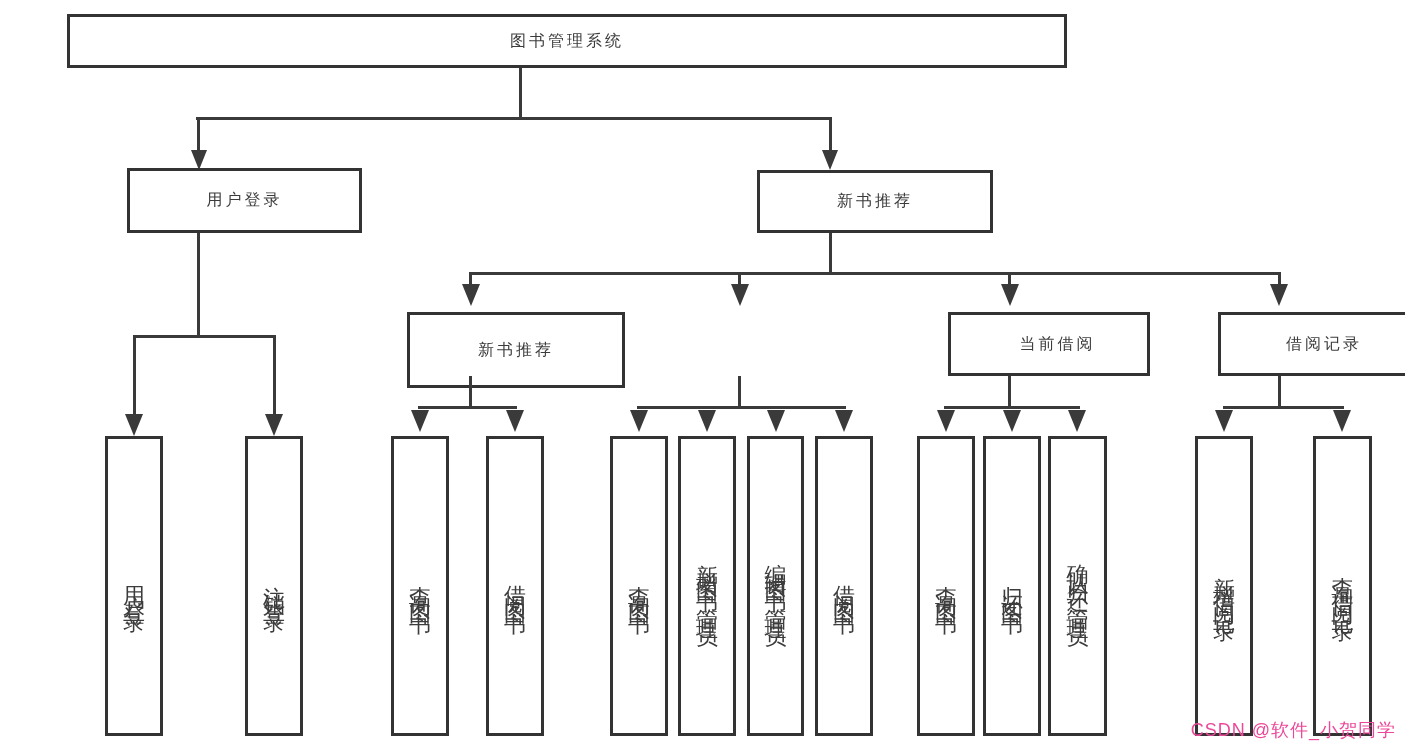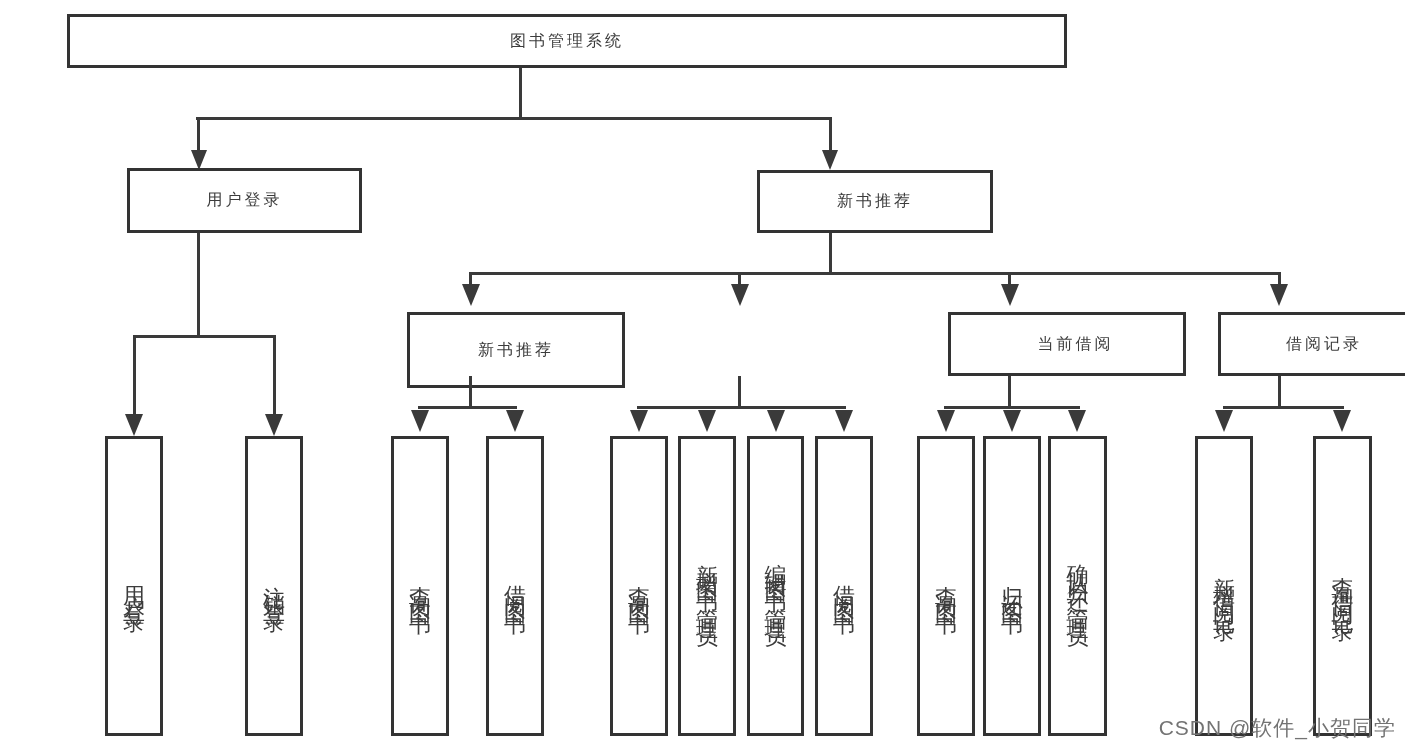--- a/index.html
+++ b/index.html
@@ -39,22 +39,22 @@
     border-top:22px solid #3a3a3a;
   }
   .arrow.sm {
     border-left-width:8px;
     border-right-width:8px;
     border-top-width:20px;
   }
   .watermark {
     position:absolute;
     right:9px; bottom:5px;
-    font-size:21px;
-    color:#737373;
+    font-size:18px;
+    color:#ec4899;
     letter-spacing:1px;
   }
 </style>
 </head>
 <body>
 
 <div class="stage">
 
   <div class="box h" style="left:22px; top:14px; width:1000px; height:54px;">
     <span>图书管理系统</span>
@@ -88,21 +88,21 @@
   <div class="vline" style="left:738px; top:272px; height:13px;"></div>
   <div class="arrow" style="left:731px; top:284px;"></div>
   <div class="vline" style="left:1008px; top:272px; height:13px;"></div>
   <div class="arrow" style="left:1001px; top:284px;"></div>
   <div class="vline" style="left:1278px; top:272px; height:13px;"></div>
   <div class="arrow" style="left:1270px; top:284px;"></div>
 
   <div class="box h" style="left:362px; top:312px; width:218px; height:76px;">
     <span>新书推荐</span>
   </div>
-  <div class="box h" style="left:903px; top:312px; width:238px; height:64px;padding-left:17px;">
+  <div class="box h" style="left:903px; top:312px; width:202px; height:64px;padding-left:17px;">
     <span>当前借阅</span>
   </div>
   <div class="box h" style="left:1173px; top:312px; width:212px; height:64px;">
     <span>借阅记录</span>
   </div>
 
   <div class="vline" style="left:469px; top:376px; height:33px;"></div>
   <div class="hline" style="left:418px; top:406px; width:99px;"></div>
   <div class="arrow" style="left:411px; top:410px;"></div>
   <div class="arrow" style="left:506px; top:410px;"></div>

